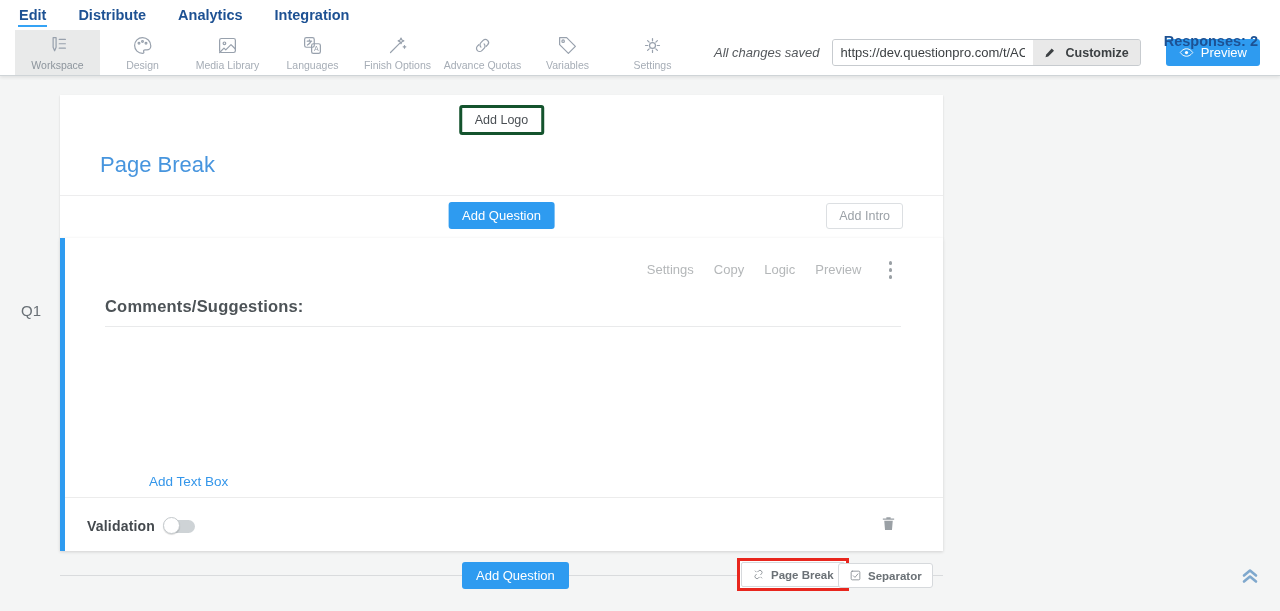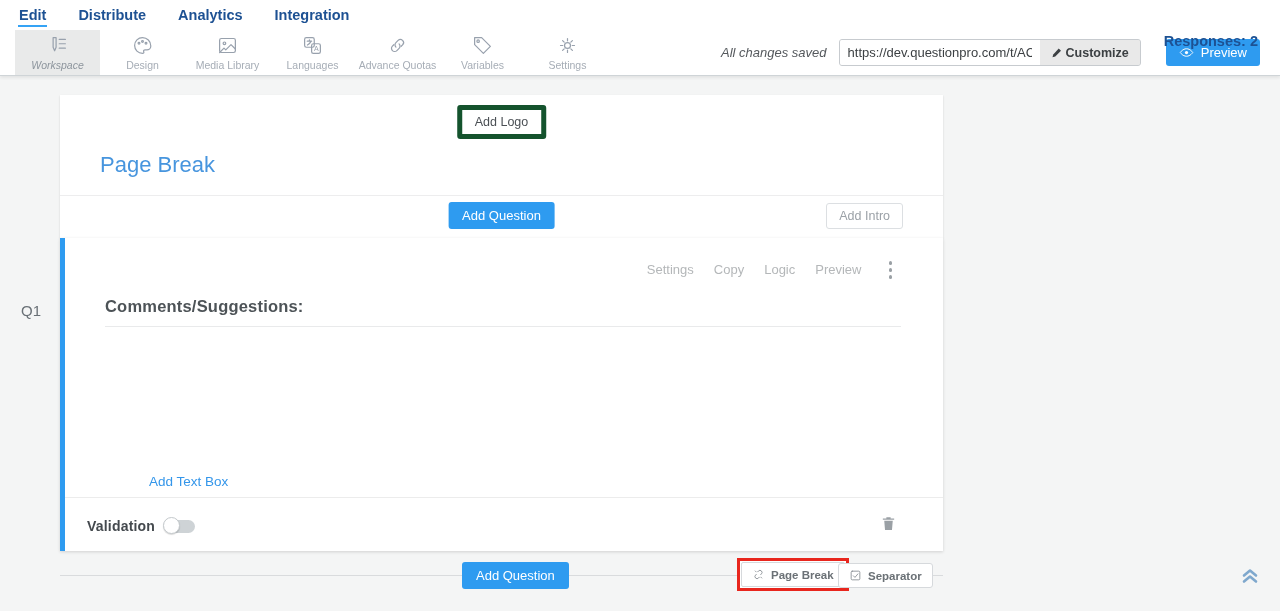--- a/index.html
+++ b/index.html
@@ -22,34 +22,34 @@
   .caret-down { width:0; height:0; border-left:4px solid transparent; border-right:4px solid transparent; border-top:5px solid #1d5193; margin-top:2px; }
   .responses { font-size:14.5px; font-weight:700; color:#1d5193; cursor:pointer; }
 
   
   .toolbar { position:absolute; top:30px; left:0; right:0; height:46px; background:#fff; border-bottom:1px solid #cfd4d7; box-shadow:0 2px 3px rgba(0,0,0,.07); display:flex; align-items:stretch; z-index:4; }
   .tabs { display:flex; padding-left:15px; }
   .tab { width:85px; display:flex; flex-direction:column; align-items:center; justify-content:center; gap:3px; cursor:pointer; }
   .tab.active { background:#e9eaea; }
   .tab svg { width:21px; height:21px; fill:none; stroke:#98a1ad; color:#98a1ad; stroke-width:1.4; stroke-linecap:round; stroke-linejoin:round; }
   .tlabel { font-size:10.5px; color:#a6adb6; white-space:nowrap; }
-  .tab.active .tlabel { color:#8d959d;font-style:italic; }
+  .tab.active .tlabel { color:#8d959d; }
 
   .toolbar-right { margin-left:auto; display:flex; align-items:center; padding-right:20px; }
   .save-status { font-style:italic; font-size:13px; color:#55595d; margin-right:12px; white-space:nowrap; }
   .url-group { display:flex; height:27px; border:1px solid #c7cbcf; border-radius:3px; overflow:hidden; background:#e9e9e9; }
   .url-input { width:200px; border:none; padding:0 8px; font-size:13px; color:#3c4043; outline:none; font-family:"Liberation Sans",sans-serif; }
-  .customize-btn { display:flex; align-items:center; gap:3px; padding:0 11px; background:#e9e9e9; font-size:12.5px; font-weight:600; color:#3c4043; border:none; cursor:pointer; font-family:"Liberation Sans",sans-serif; }
+  .customize-btn { display:flex; align-items:center; gap:10px; padding:0 11px; background:#e9e9e9; font-size:12.5px; font-weight:600; color:#3c4043; border:none; cursor:pointer; font-family:"Liberation Sans",sans-serif; }
   .customize-btn svg { width:12px; height:12px; }
   .preview-btn { display:flex; align-items:center; gap:7px; height:27px; padding:0 13px; background:#2e9bf0; color:#fff; border:none; border-radius:3px; font-size:13px; cursor:pointer; margin-left:25px; font-family:"Liberation Sans",sans-serif; }
   .preview-btn svg { width:15px; height:15px; fill:none; stroke:#fff; stroke-width:1.6; }
 
   
   .header-card { position:absolute; left:60px; top:95px; width:883px; height:143px; background:#fff; box-shadow:0 1px 2px rgba(0,0,0,.14); }
-  .add-logo { position:absolute; left:50%; transform:translateX(-50%); top:10px; background:#fff; border:5px solid #14532d; border-radius:3px; padding:5px 13px; font-size:12.5px; color:#4a4f54; cursor:pointer; font-family:"Liberation Sans",sans-serif; white-space:nowrap; }
+  .add-logo { position:absolute; left:50%; transform:translateX(-50%); top:10px; background:#fff; border:3px solid #14532d; border-radius:3px; padding:5px 13px; font-size:12.5px; color:#4a4f54; cursor:pointer; font-family:"Liberation Sans",sans-serif; white-space:nowrap; }
   .survey-title { position:absolute; left:40px; top:57px; font-size:22px; color:#4795de; cursor:text; }
   .header-divider { position:absolute; left:0; right:0; top:100px; border-top:1px solid #ededee; }
   .btn-blue { background:#2e9bf0; color:#fff; border:none; border-radius:3px; padding:6px 14px; font-size:13px; cursor:pointer; font-family:"Liberation Sans",sans-serif; white-space:nowrap; }
   .hdr-addq { position:absolute; left:50%; transform:translateX(-50%); top:107px; }
   .add-intro { position:absolute; right:40px; top:108px; background:#fff; border:1px solid #dcdfe2; border-radius:3px; padding:5px 12px; font-size:12.5px; color:#9ba1a7; cursor:pointer; font-family:"Liberation Sans",sans-serif; }
 
   
   .q-label { position:absolute; left:21px; top:302px; font-size:15px; color:#697076; }
   .question-card { position:absolute; left:60px; top:238px; width:883px; height:313px; background:#fff; border-left:5px solid #2e9bf0; box-shadow:0 1px 3px rgba(0,0,0,.15); }
   .q-actions { position:absolute; top:20px; right:48px; display:flex; align-items:center; gap:20px; }
@@ -131,20 +131,28 @@
       <svg viewBox="0 0 24 24">
         <rect x="3" y="3" width="11" height="11" rx="2"></rect>
           <path d="M6 7h5M8.5 5.5V7M6.2 11.5c1.8-1 3.3-2.6 4.3-4.5"></path>
         <rect x="11" y="10" width="10" height="11" rx="2"></rect>
         <text x="13.6" y="18.6" font-size="8" stroke="none" fill="currentColor" font-family="Liberation Sans, sans-serif">A</text>
       </svg>
       <span class="tlabel">Languages</span>
     </div>
     <div class="tab">
       <svg viewBox="0 0 24 24">
+        <path d="M4 20L15 9"></path>
+          <path d="M16 3.5l1 2.2 2.2 1-2.2 1-1 2.2-1-2.2-2.2-1 2.2-1z"></path>
+          <path d="M20 12v3M18.5 13.5h3"></path>
+      </svg>
+      <span class="tlabel">Finish Options</span>
+    </div>
+    <div class="tab">
+      <svg viewBox="0 0 24 24">
         <path d="M10.2 13.8a3.6 3.6 0 0 1 0-5.1l2.5-2.5a3.6 3.6 0 0 1 5.1 5.1l-1.6 1.6"></path>
         <path d="M13.8 10.2a3.6 3.6 0 0 1 0 5.1l-2.5 2.5a3.6 3.6 0 0 1-5.1-5.1l1.6-1.6"></path>
       </svg>
       <span class="tlabel">Advance Quotas</span>
     </div>
     <div class="tab">
       <svg viewBox="0 0 24 24">
         <path d="M3 11V3h8l10 10-8 8z"></path>
           <circle cx="7" cy="7" r="1.4"></circle>
       </svg>

